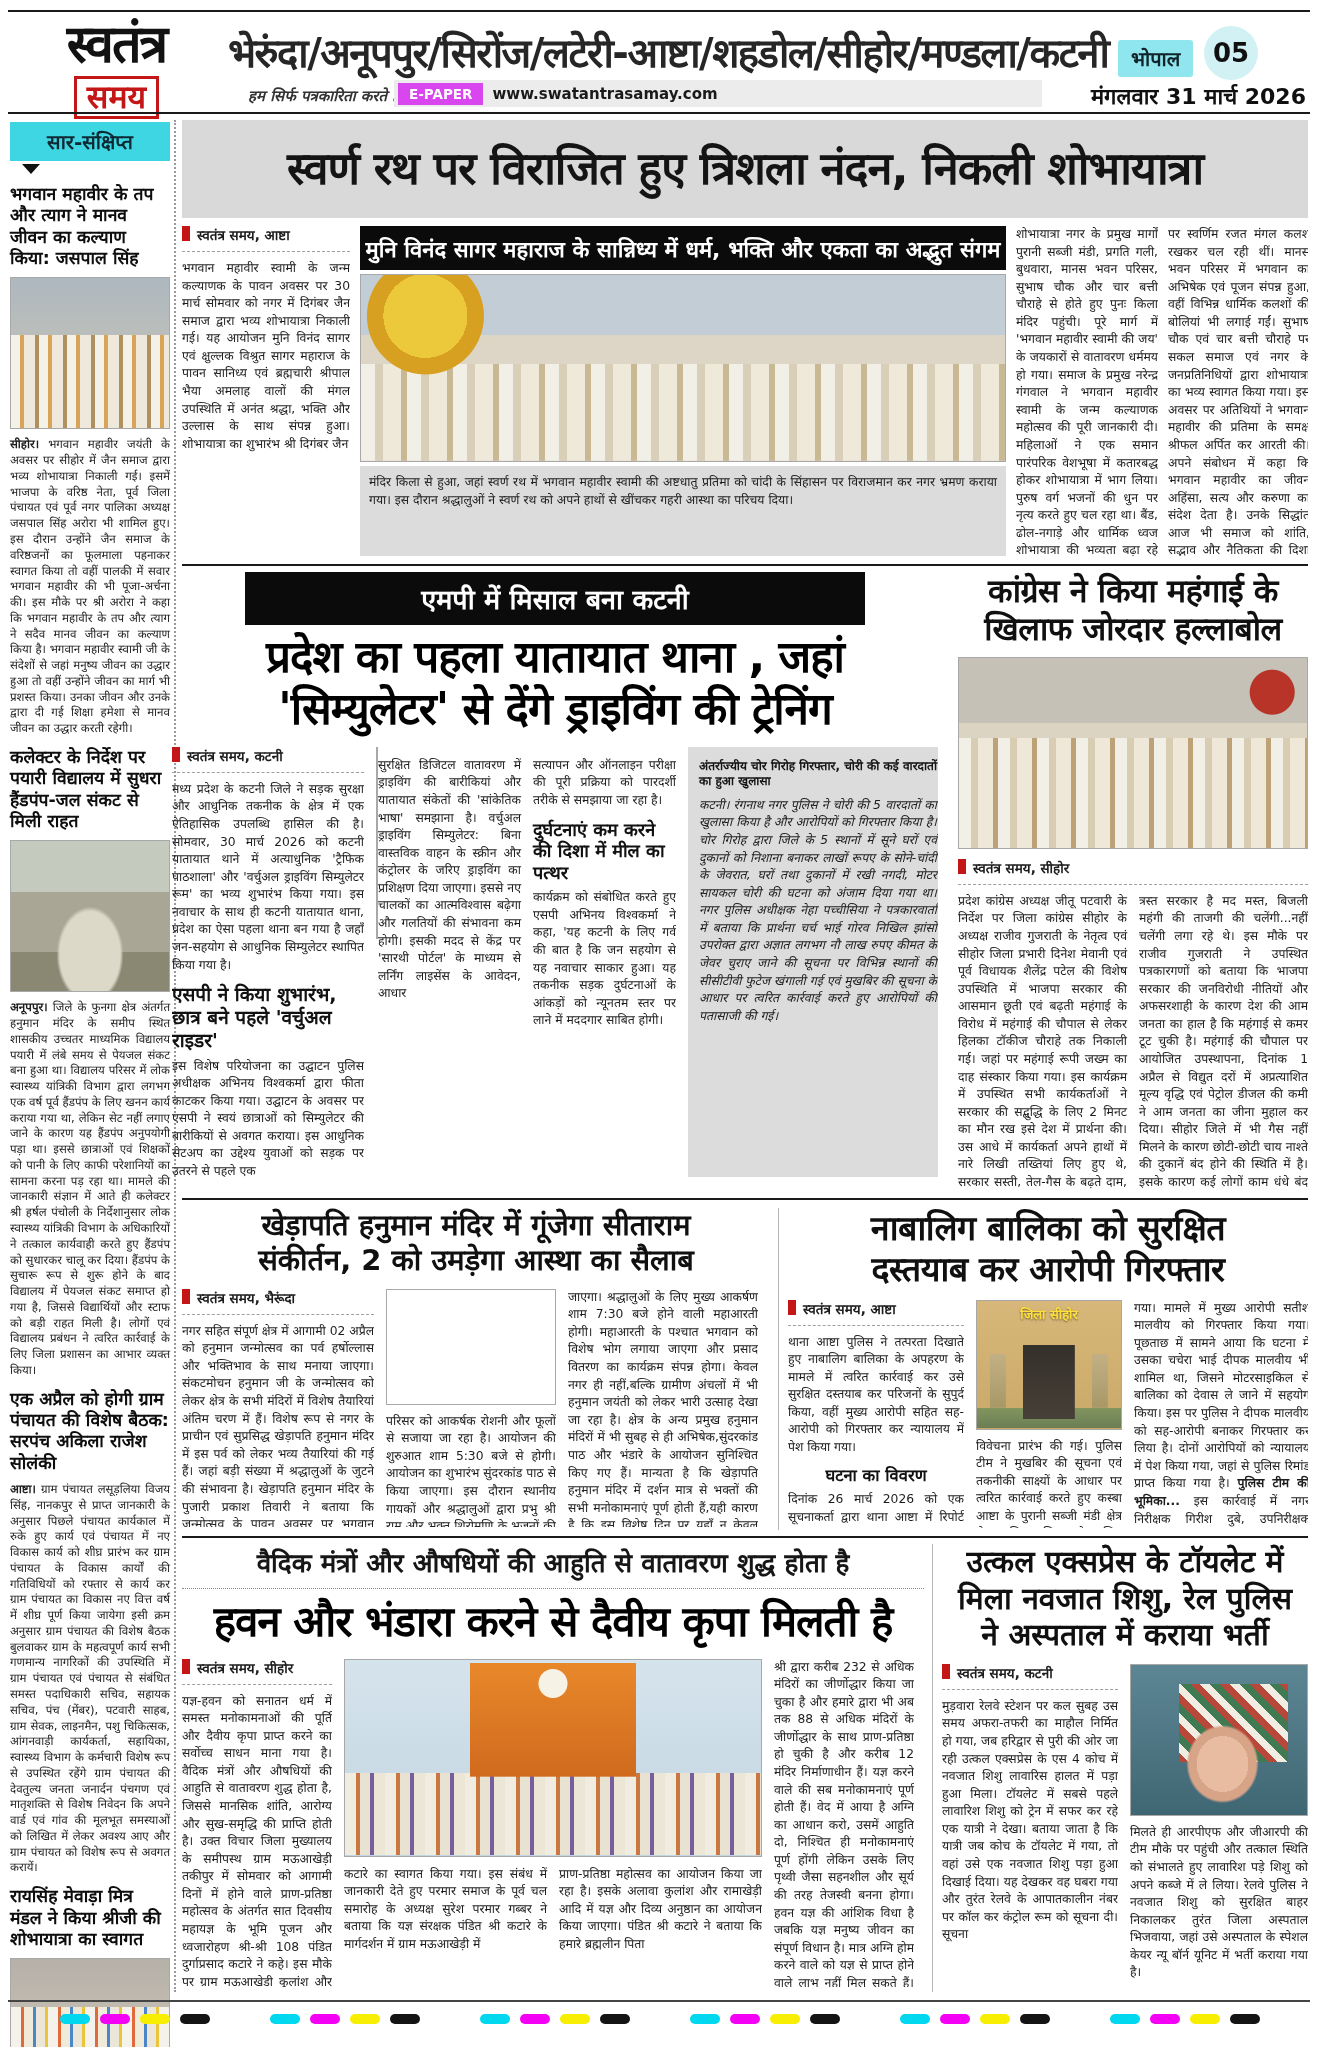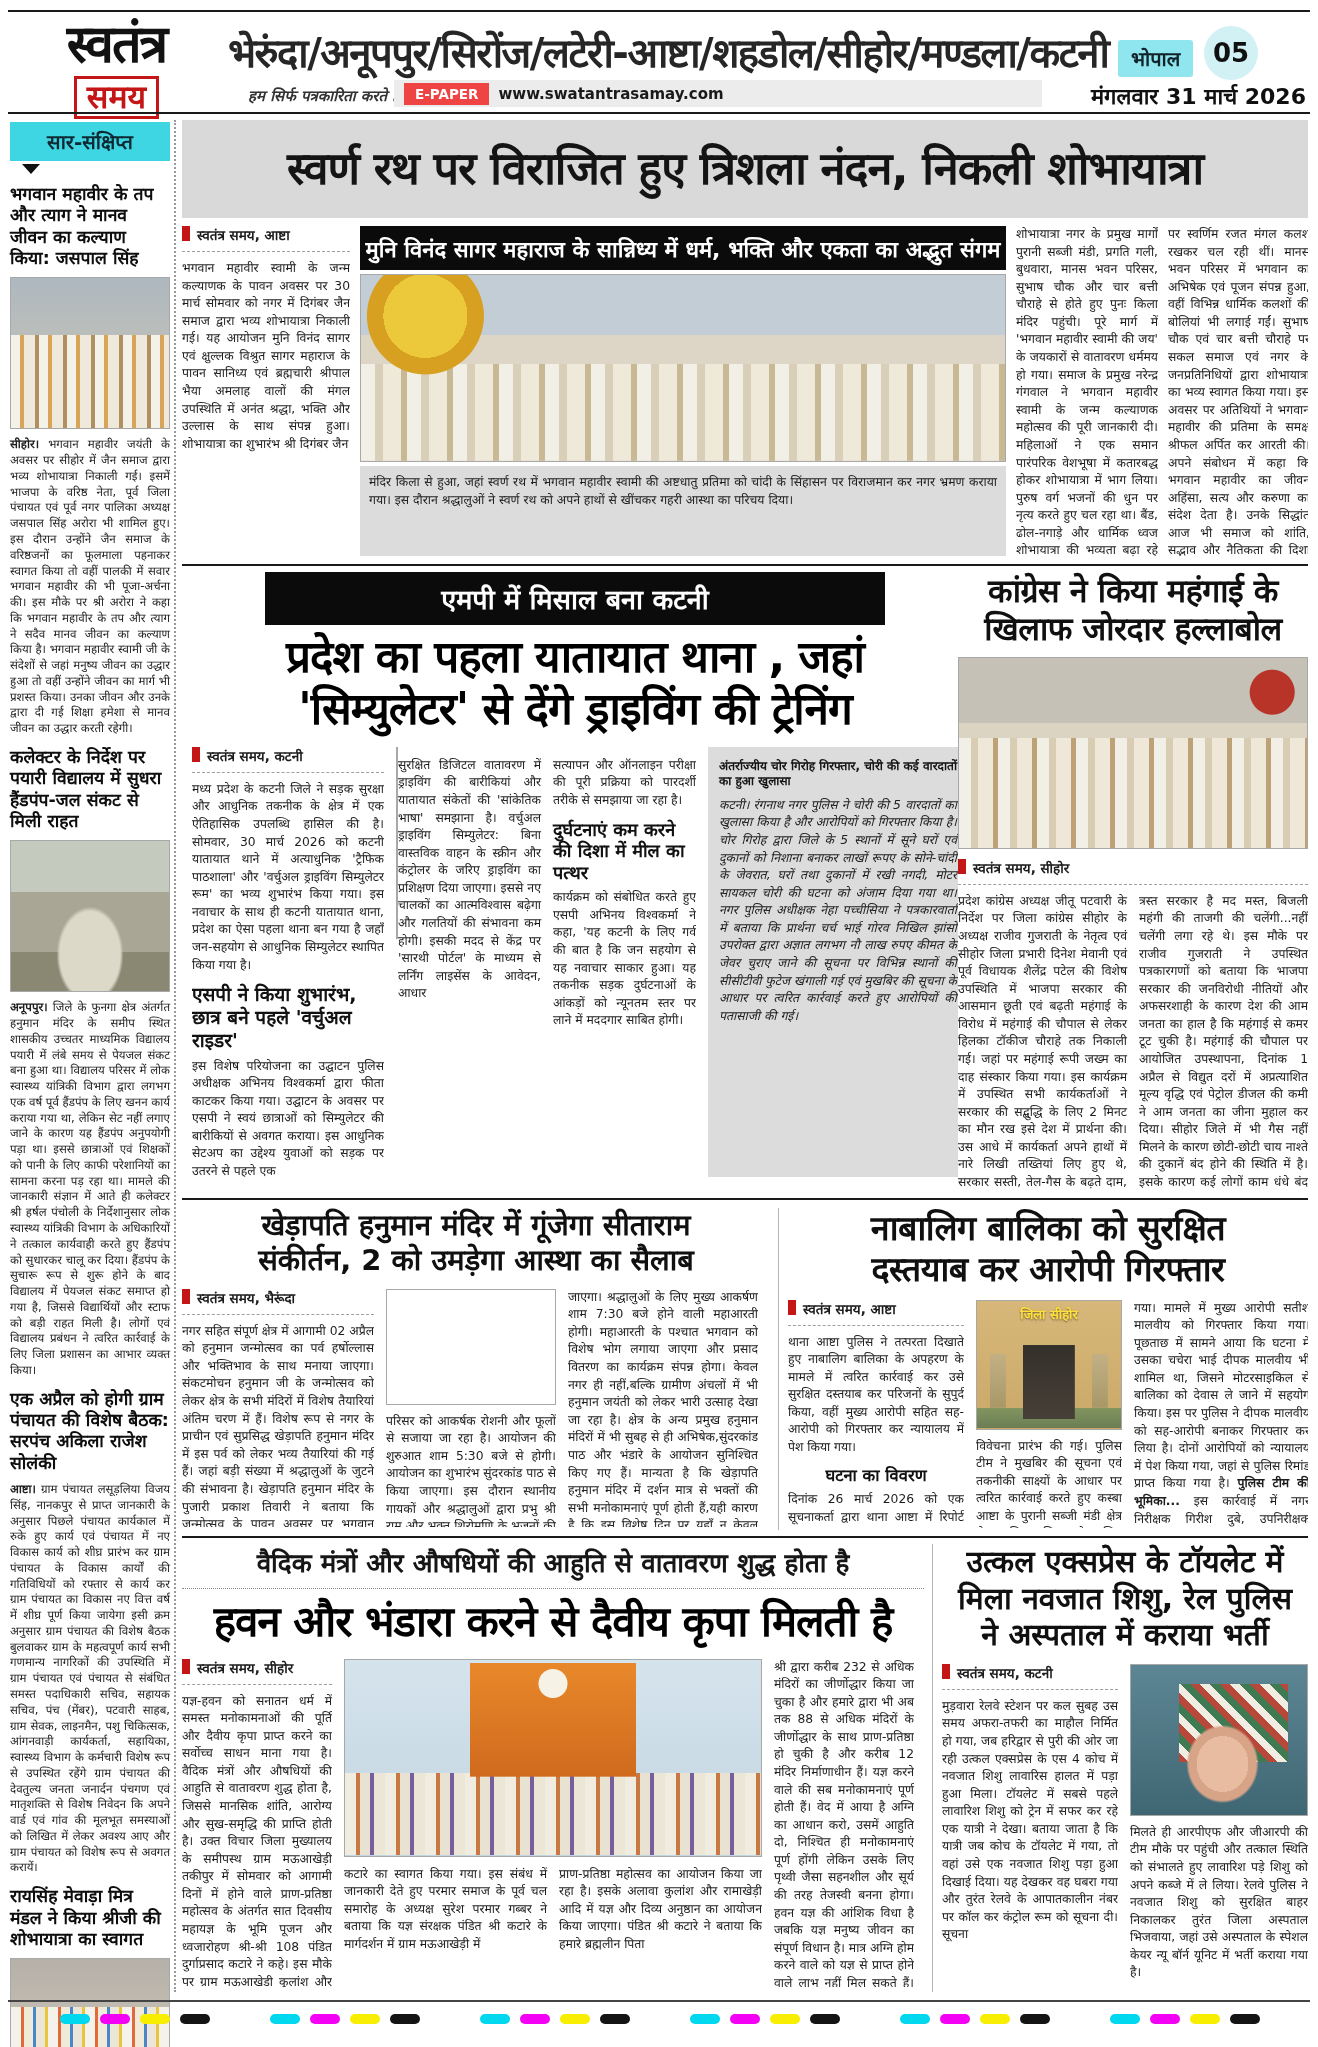--- a/index.html
+++ b/index.html
@@ -14,21 +14,21 @@
   .logo-top{font-size:52px;font-weight:900;letter-spacing:-2px;line-height:1;color:#121212;}
   .logo-bottom{display:inline-block;border:3px solid #c41616;color:#c41616;font-size:32px;
                font-weight:900;padding:0 10px;line-height:1.15;}
   .editions{font-size:40px;font-weight:900;letter-spacing:-1.5px;color:#262626;white-space:nowrap;}
   .city-badge{background:#8fe6ee;color:#10242a;font-size:20px;font-weight:900;
               padding:5px 13px;border-radius:3px;}
   .page-circle{width:54px;height:54px;border-radius:50%;background:#d2f1f5;display:flex;
                align-items:center;justify-content:center;font-size:26px;font-weight:900;color:#101010;}
   .tagline{font-size:15px;font-style:italic;font-weight:600;color:#333;}
   .epaper-bar{background:#ececec;height:27px;display:flex;align-items:center;gap:9px;padding:0 4px;}
-  .epaper-chip{background:#ef4444;color:#ffffff;font-weight:900;font-size:13.5px;padding:3px 11px;margin-left:6px;}
+  .epaper-chip{background:#d946ef;color:#ffffff;font-weight:900;font-size:13.5px;padding:3px 11px;}
   .site-url{font-size:15px;font-weight:700;color:#1a1a1a;}
   .mast-date{font-size:22px;font-weight:900;color:#101010;}
 
   
   .byline{display:flex;gap:7px;font-size:13.5px;font-weight:800;
           border-bottom:1px dashed #9f9f9f;padding-bottom:7px;margin-bottom:8px;color:#1c1c1c;}
   .byline .sq{width:8px;height:15px;background:#c41616;flex:0 0 auto;}
   .body-txt{font-size:12.3px;line-height:1.43;text-align:justify;color:#1d1d1d;}
   .sub-head{font-size:19px;font-weight:800;line-height:1.2;margin:9px 0 6px;color:#111;}
   .sub-head.center{text-align:center;font-size:16.5px;}
@@ -188,21 +188,21 @@
         <div class="kicker-black" style="font-size:22px;padding:7px 4px;">मुनि विनंद सागर महाराज के सान्निध्य में धर्म, भक्ति और एकता का अद्भुत संगम</div>
         <div class="ph ph-main-proc" style="flex:1;margin-top:4px;"></div>
         <div class="gray-box body-txt" style="padding:8px 9px;margin-top:4px;height:74px;overflow:hidden;">मंदिर किला से हुआ, जहां स्वर्ण रथ में भगवान महावीर स्वामी की अष्टधातु प्रतिमा को चांदी के सिंहासन पर विराजमान कर नगर भ्रमण कराया गया। इस दौरान श्रद्धालुओं ने स्वर्ण रथ को अपने हाथों से खींचकर गहरी आस्था का परिचय दिया।</div>
       </div>
       <div class="body-txt" style="width:142px;flex:0 0 auto;overflow:hidden;">शोभायात्रा नगर के प्रमुख मार्गों पुरानी सब्जी मंडी, प्रगति गली, बुधवारा, मानस भवन परिसर, सुभाष चौक और चार बत्ती चौराहे से होते हुए पुनः किला मंदिर पहुंची। पूरे मार्ग में 'भगवान महावीर स्वामी की जय' के जयकारों से वातावरण धर्ममय हो गया। समाज के प्रमुख नरेन्द्र गंगवाल ने भगवान महावीर स्वामी के जन्म कल्याणक महोत्सव की पूरी जानकारी दी। महिलाओं ने एक समान पारंपरिक वेशभूषा में कतारबद्ध होकर शोभायात्रा में भाग लिया। पुरुष वर्ग भजनों की धुन पर नृत्य करते हुए चल रहा था। बैंड, ढोल-नगाड़े और धार्मिक ध्वज शोभायात्रा की भव्यता बढ़ा रहे थे। लाभार्थी महिलाएं सिर</div>
       <div class="body-txt" style="width:142px;flex:0 0 auto;overflow:hidden;">पर स्वर्णिम रजत मंगल कलश रखकर चल रही थीं। मानस भवन परिसर में भगवान का अभिषेक एवं पूजन संपन्न हुआ, वहीं विभिन्न धार्मिक कलशों की बोलियां भी लगाई गईं। सुभाष चौक एवं चार बत्ती चौराहे पर सकल समाज एवं नगर के जनप्रतिनिधियों द्वारा शोभायात्रा का भव्य स्वागत किया गया। इस अवसर पर अतिथियों ने भगवान महावीर की प्रतिमा के समक्ष श्रीफल अर्पित कर आरती की। अपने संबोधन में कहा कि भगवान महावीर का जीवन अहिंसा, सत्य और करुणा का संदेश देता है। उनके सिद्धांत आज भी समाज को शांति, सद्भाव और नैतिकता की दिशा में प्रेरित करते हैं।</div>
     </div>
   </div>
   <div class="rule" style="left:182px;right:10px;top:564px;height:2px;"></div>
 
-  <div class="abs" style="left:192px;top:572px;width:766px;height:620px;overflow:hidden;">
+  <div class="abs" style="left:172px;top:572px;width:766px;height:620px;overflow:hidden;">
     <div class="kicker-black" style="width:620px;margin:0 auto;font-size:27px;padding:8px 0;">एमपी में मिसाल बना कटनी</div>
     <div class="h-xl" style="margin-top:6px;">
       <div>प्रदेश का पहला यातायात थाना , जहां</div>
       <div>'सिम्युलेटर' से देंगे ड्राइविंग की ट्रेनिंग</div>
     </div>
     <div style="display:flex;gap:12px;margin-top:12px;height:430px;">
       <div style="width:192px;flex:0 0 auto;overflow:hidden;">
         <div class="byline">
             <span class="sq"></span>
             <span>स्वतंत्र समय, कटनी</span>

